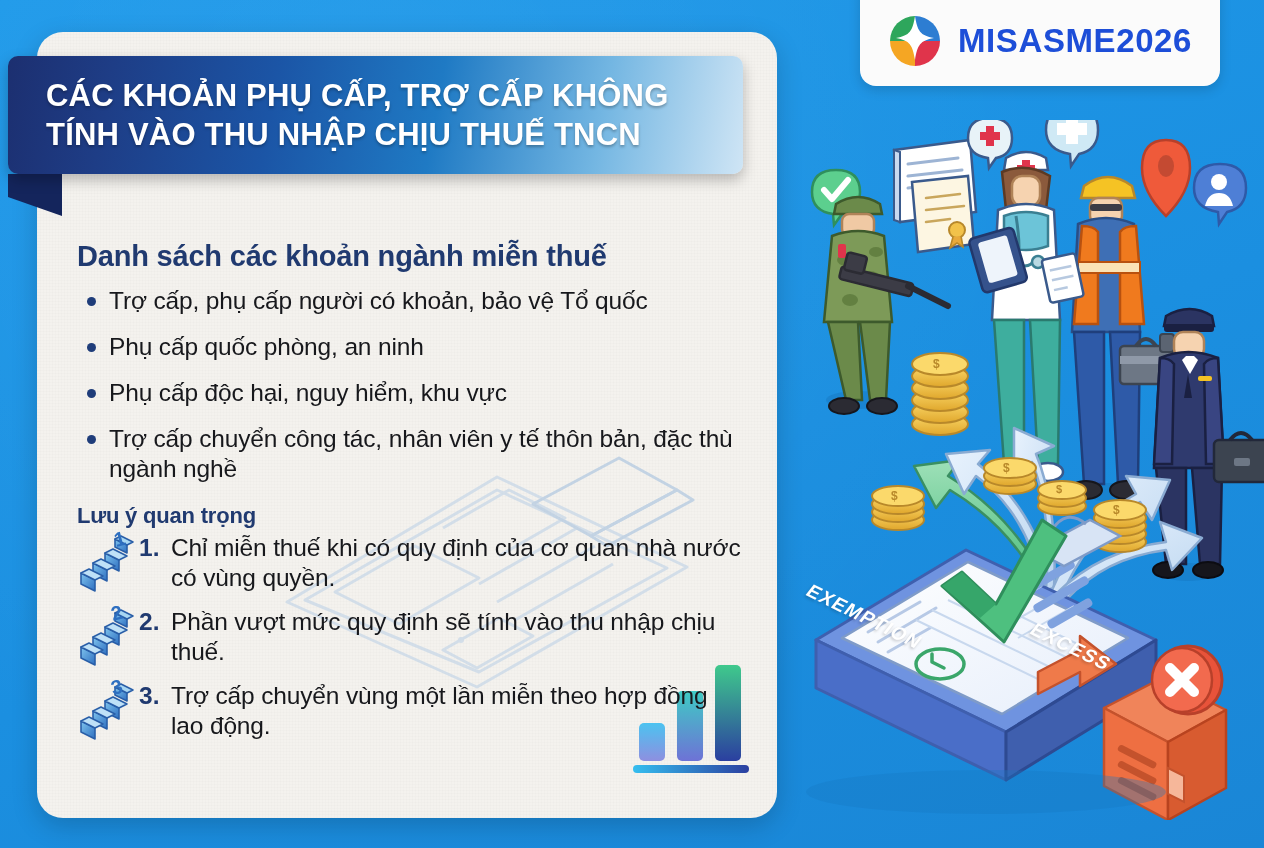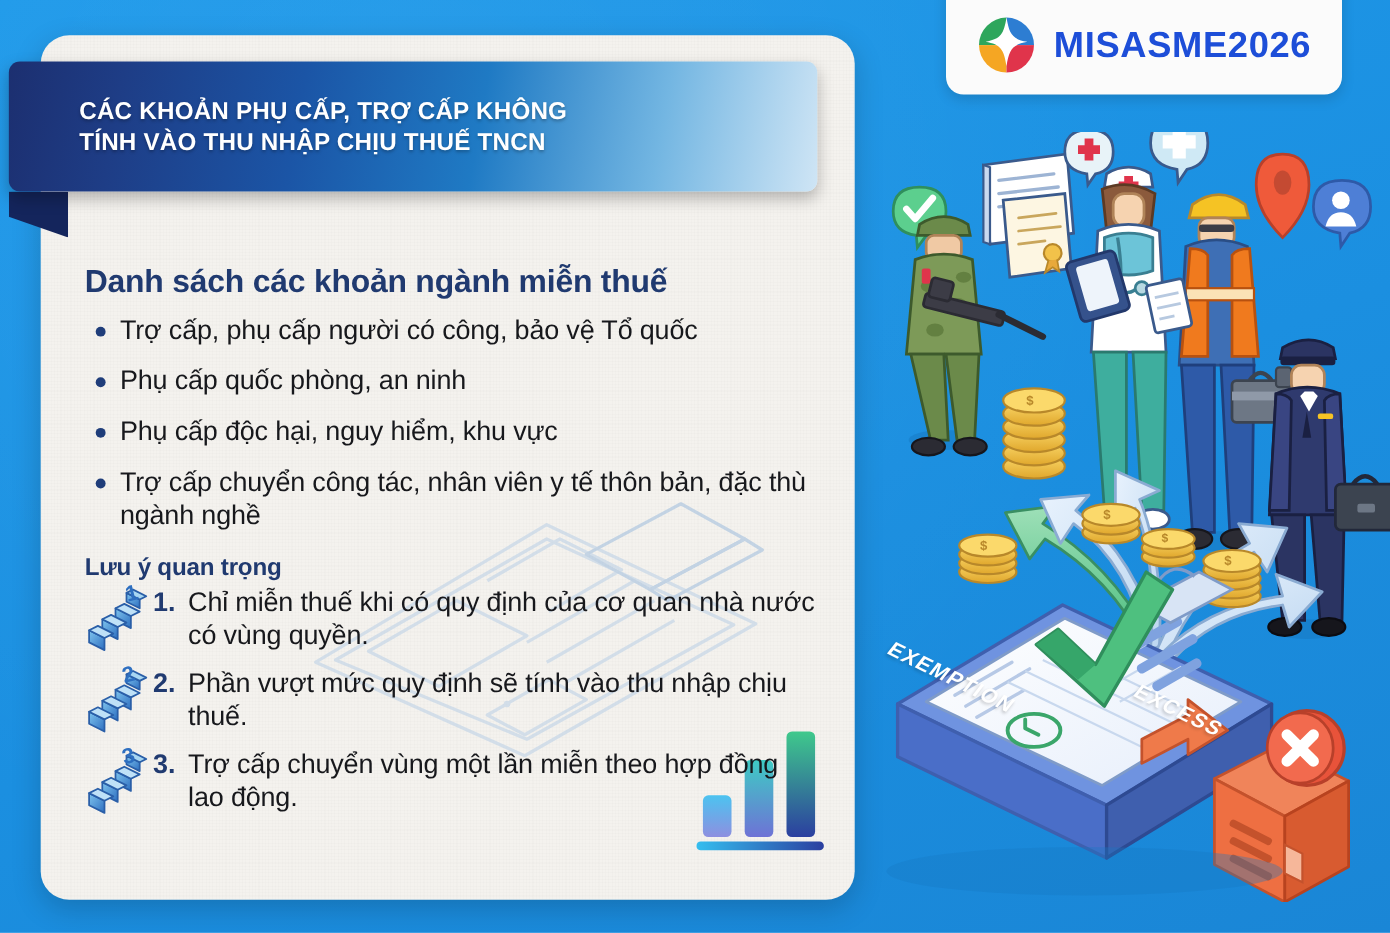--- a/index.html
+++ b/index.html
@@ -71,25 +71,25 @@
   #ribbon-tail{
     position:absolute;
     left: 8px; top: 174px;
     width: 54px; height: 42px;
     background: #14255c;
     clip-path: polygon(0 0, 100% 0, 100% 100%, 0 55%);
     z-index: 4;
   }
   #ribbon h1 {
     color: #ffffff;
-    font-size: 22px;
+    font-size: 31px;
     font-weight: bold;
     line-height: 1.26;
     letter-spacing: .2px;
-    padding-left: 64px;
+    padding-left: 38px;
     padding-right: 20px;
     text-shadow: 0 2px 3px rgba(0,0,0,0.28);
     font-stretch: condensed;
   }
   #ribbon h1 .l2 { display:block; }
 
   
   #body {
     position: absolute;
     left: 0; top: 160px;
@@ -252,21 +252,21 @@
       <rect x="6" y="62" width="26" height="38" rx="5" fill="url(#bg1)"></rect>
       <rect x="44" y="30" width="26" height="70" rx="5" fill="url(#bg2)"></rect>
       <rect x="82" y="4" width="26" height="96" rx="5" fill="url(#bg3)"></rect>
       <rect x="0" y="104" width="116" height="8" rx="4" fill="url(#bgline)"></rect>
     </svg>
 
     <div id="body">
       <h2 class="section-head">Danh sách các khoản ngành miễn thuế</h2>
 
       <ul class="bullets">
-        <li>Trợ cấp, phụ cấp người có công, bảo vệ Tổ quốc</li>
+        <li>Trợ cấp, phụ cấp người có khoản, bảo vệ Tổ quốc</li>
         <li>Phụ cấp quốc phòng, an ninh</li>
         <li>Phụ cấp độc hại, nguy hiểm, khu vực</li>
         <li>Trợ cấp chuyển công tác, nhân viên y tế thôn bản, đặc thù ngành nghề</li>
       </ul>
 
       <h2 class="notes-head">Lưu ý quan trọng</h2>
 
       <ol class="notes">
         <li>
           <svg class="stairs" viewBox="0 0 62 66">

